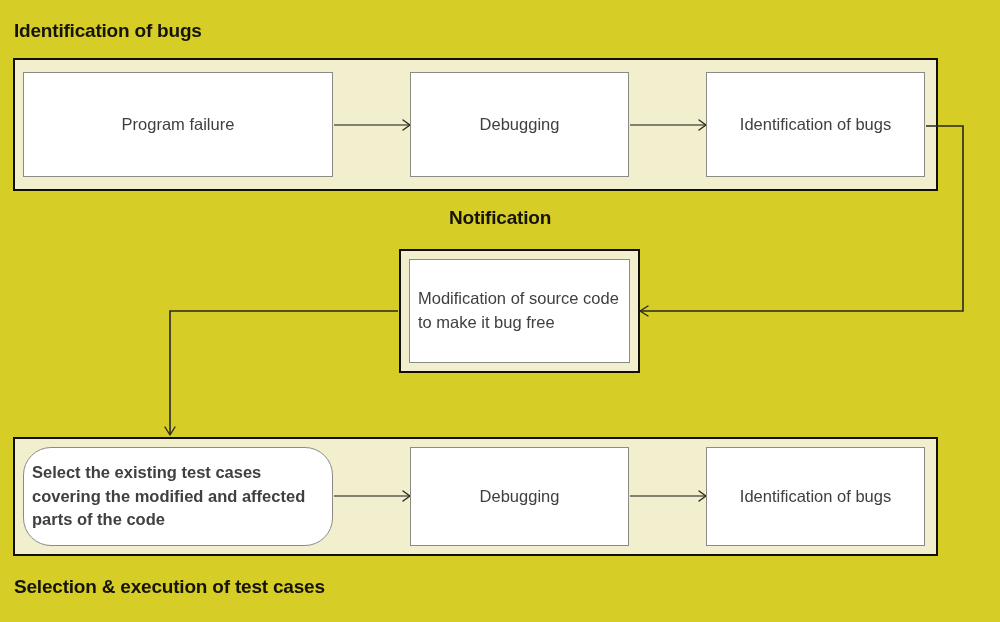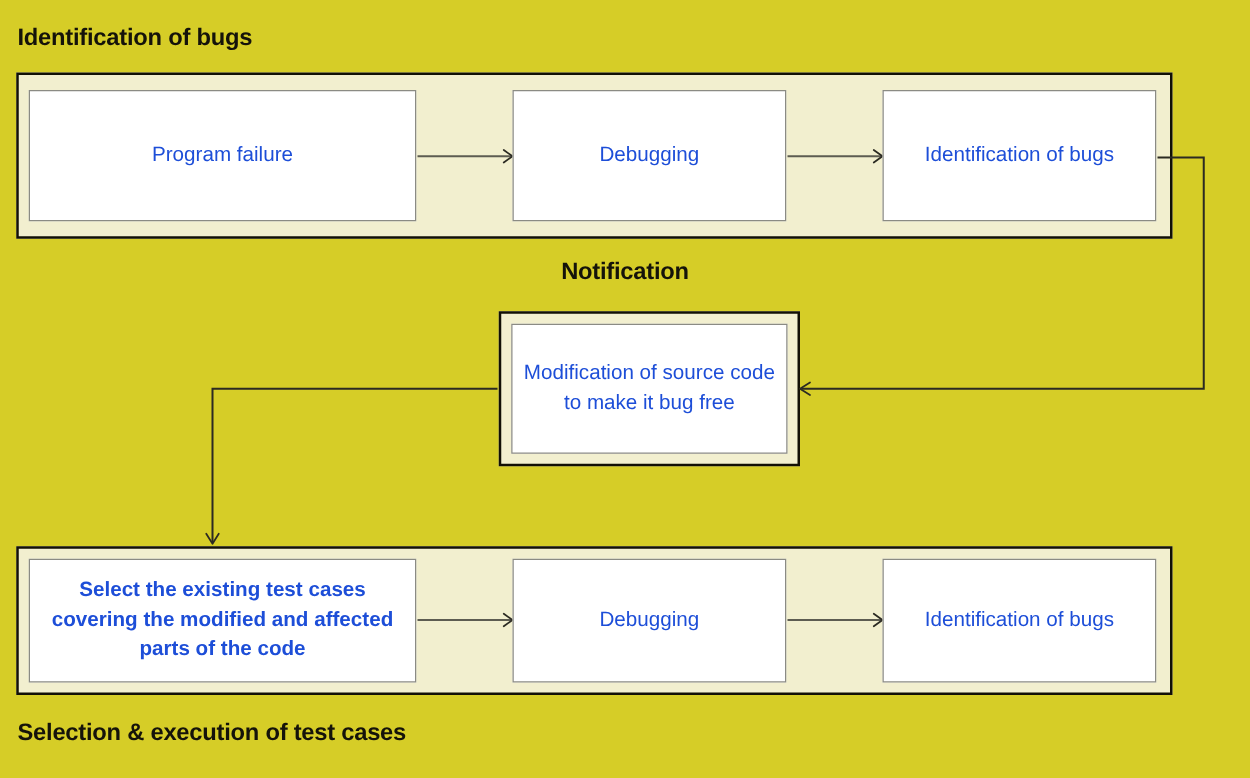--- a/index.html
+++ b/index.html
@@ -47,37 +47,36 @@
 
   
   .node {
     position: absolute;
     background: #ffffff;
     border: 1.5px solid #8b8b84;
     box-sizing: border-box;
     display: flex;
     align-items: center;
     justify-content: center;
-    text-align: center;
     padding: 4px 8px;
     font-size: 16.5px;
     line-height: 1.45;
-    color: #1d4ed8;
+    color: #404040;
   }
 
   
   #node-program-failure { left: 23px;  top: 72px;  width: 310px; height: 105px; }
   #node-debug-top       { left: 410px; top: 72px;  width: 219px; height: 105px; }
   #node-bugs-top        { left: 706px; top: 72px;  width: 219px; height: 105px; }
 
   
   #node-modification    { left: 409px; top: 259px; width: 221px; height: 104px; font-weight: normal; }
 
   
-  #node-select-cases    { left: 23px;  top: 447px; width: 310px; height: 99px; font-weight: bold; }
+  #node-select-cases    { left: 23px;  top: 447px; width: 310px; height: 99px; font-weight: bold; border-radius: 28px; }
   #node-debug-bottom    { left: 410px; top: 447px; width: 219px; height: 99px; }
   #node-bugs-bottom     { left: 706px; top: 447px; width: 219px; height: 99px; }
 
   
   #connectors {
     position: absolute;
     left: 0;
     top: 0;
     width: 1000px;
     height: 622px;

